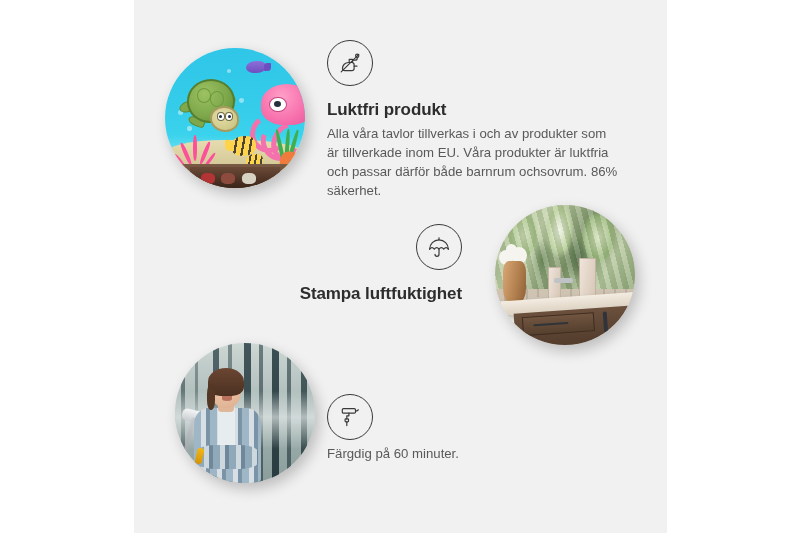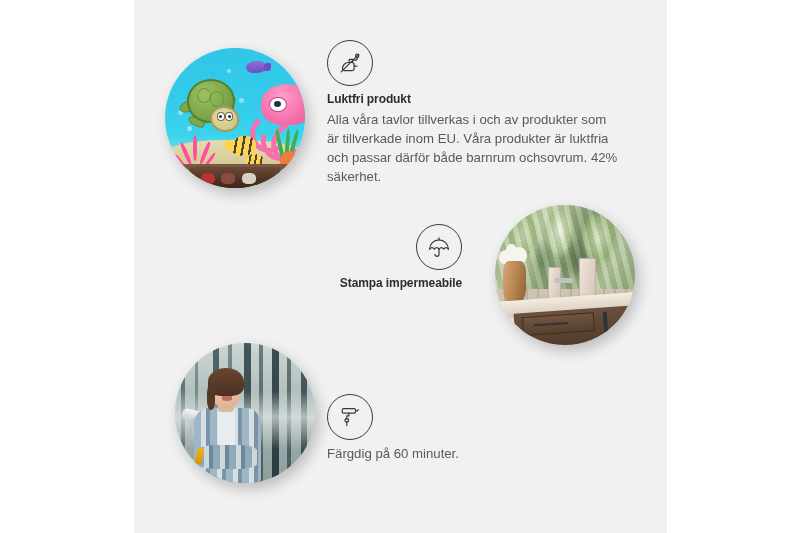--- a/index.html
+++ b/index.html
@@ -307,22 +307,22 @@
   
   .feature { position: absolute; }
   .icon-circle {
     width: 44px; height: 44px;
     border: 1.5px solid #3a3a3a;
     border-radius: 50%;
     display: flex; align-items: center; justify-content: center;
   }
   .icon-circle svg { display: block; }
   .feature h3 {
-    margin: 6px 0 0 0;
-    font-size: 12px;
+    margin: 14px 0 0 0;
+    font-size: 17px;
     font-weight: bold;
     color: #2d2d2d;
     letter-spacing: -0.1px;
   }
   .feature p {
     margin: 5px 0 0 0;
     font-size: 13.2px;
     line-height: 1.43;
     color: #595959;
   }
@@ -460,35 +460,35 @@
             <path d="M7.5 20.5c0-3.4 2.6-6 6-6h3.3c1.4 0 2.3 1 2.3 2.2v3.8c0 1.2-1 2.2-2.3 2.2H9.8c-1.3 0-2.3-1-2.3-2.2z"></path>
             <path d="M14.2 14.5v-3.1h3.4v3.1"></path>
             <path d="M17.6 12.2h2.6c1.1 0 2-.9 2-2v-.9"></path>
             <circle cx="22.2" cy="7.8" r="1.6"></circle>
             <path d="M19.2 18.1h2.8"></path>
             <line x1="6.2" y1="23.9" x2="23.8" y2="6.3"></line>
           </svg>
         </div>
       </div>
       <h3>Luktfri produkt</h3>
-      <p>Alla våra tavlor tillverkas i och av produkter som är tillverkade inom EU. Våra produkter är luktfria och passar därför både barnrum ochsovrum. 42% säkerhet.</p>
+      <p>Alla våra tavlor tillverkas i och av produkter som är tillverkade inom EU. Våra produkter är luktfria och passar därför både barnrum ochsovrum. 86% säkerhet.</p>
     </div>
 
     <div class="feature f2">
       <div class="icon-wrap">
         <div class="icon-circle">
           <svg width="30" height="30" viewBox="0 0 30 30" fill="none" stroke="#3a3a3a" stroke-width="1.2" stroke-linecap="round" stroke-linejoin="round">
             <path d="M5.6 17.2c0-5.2 4.2-9.4 9.4-9.4s9.4 4.2 9.4 9.4"></path>
             <path d="M5.6 17.2c1.6-2.1 3.2-2.1 4.7 0 1.6-2.1 3.2-2.1 4.7 0 1.6-2.1 3.2-2.1 4.7 0 1.6-2.1 3.2-2.1 4.7 0"></path>
             <line x1="15" y1="7.8" x2="15" y2="5.8"></line>
             <path d="M15 17.2v5.1c0 1.1-.9 2-2 2s-2-.9-2-2"></path>
           </svg>
         </div>
       </div>
-      <h3>Stampa impermeabile</h3>
+      <h3>Stampa luftfuktighet</h3>
     </div>
 
     <div class="feature f3">
       <div class="icon-wrap">
         <div class="icon-circle">
           <svg width="30" height="30" viewBox="0 0 30 30" fill="none" stroke="#3a3a3a" stroke-width="1.2" stroke-linecap="round" stroke-linejoin="round">
             <rect x="7.3" y="6.6" width="13.2" height="4.6" rx="1.2"></rect>
             <path d="M13.9 11.2v2.6h-2.1v3.1"></path>
             <rect x="10.1" y="16.9" width="3.4" height="2.9" rx="0.7"></rect>
             <line x1="11.8" y1="19.8" x2="11.8" y2="23.6"></line>

